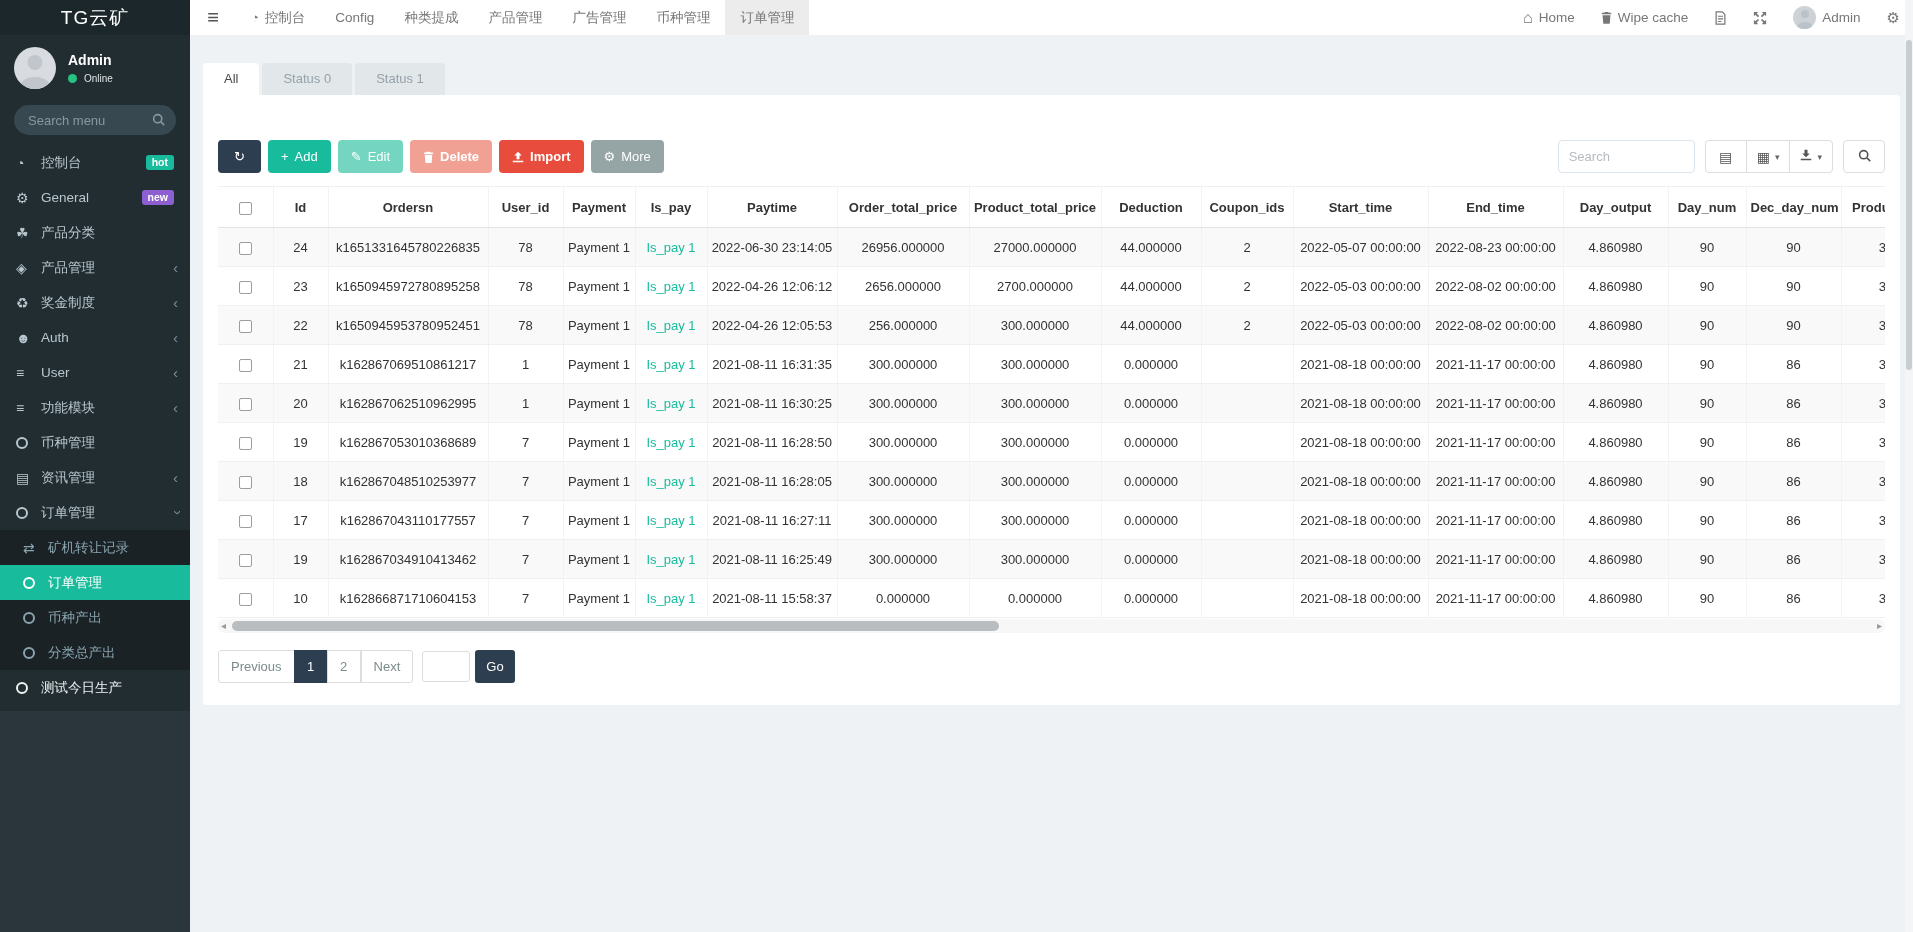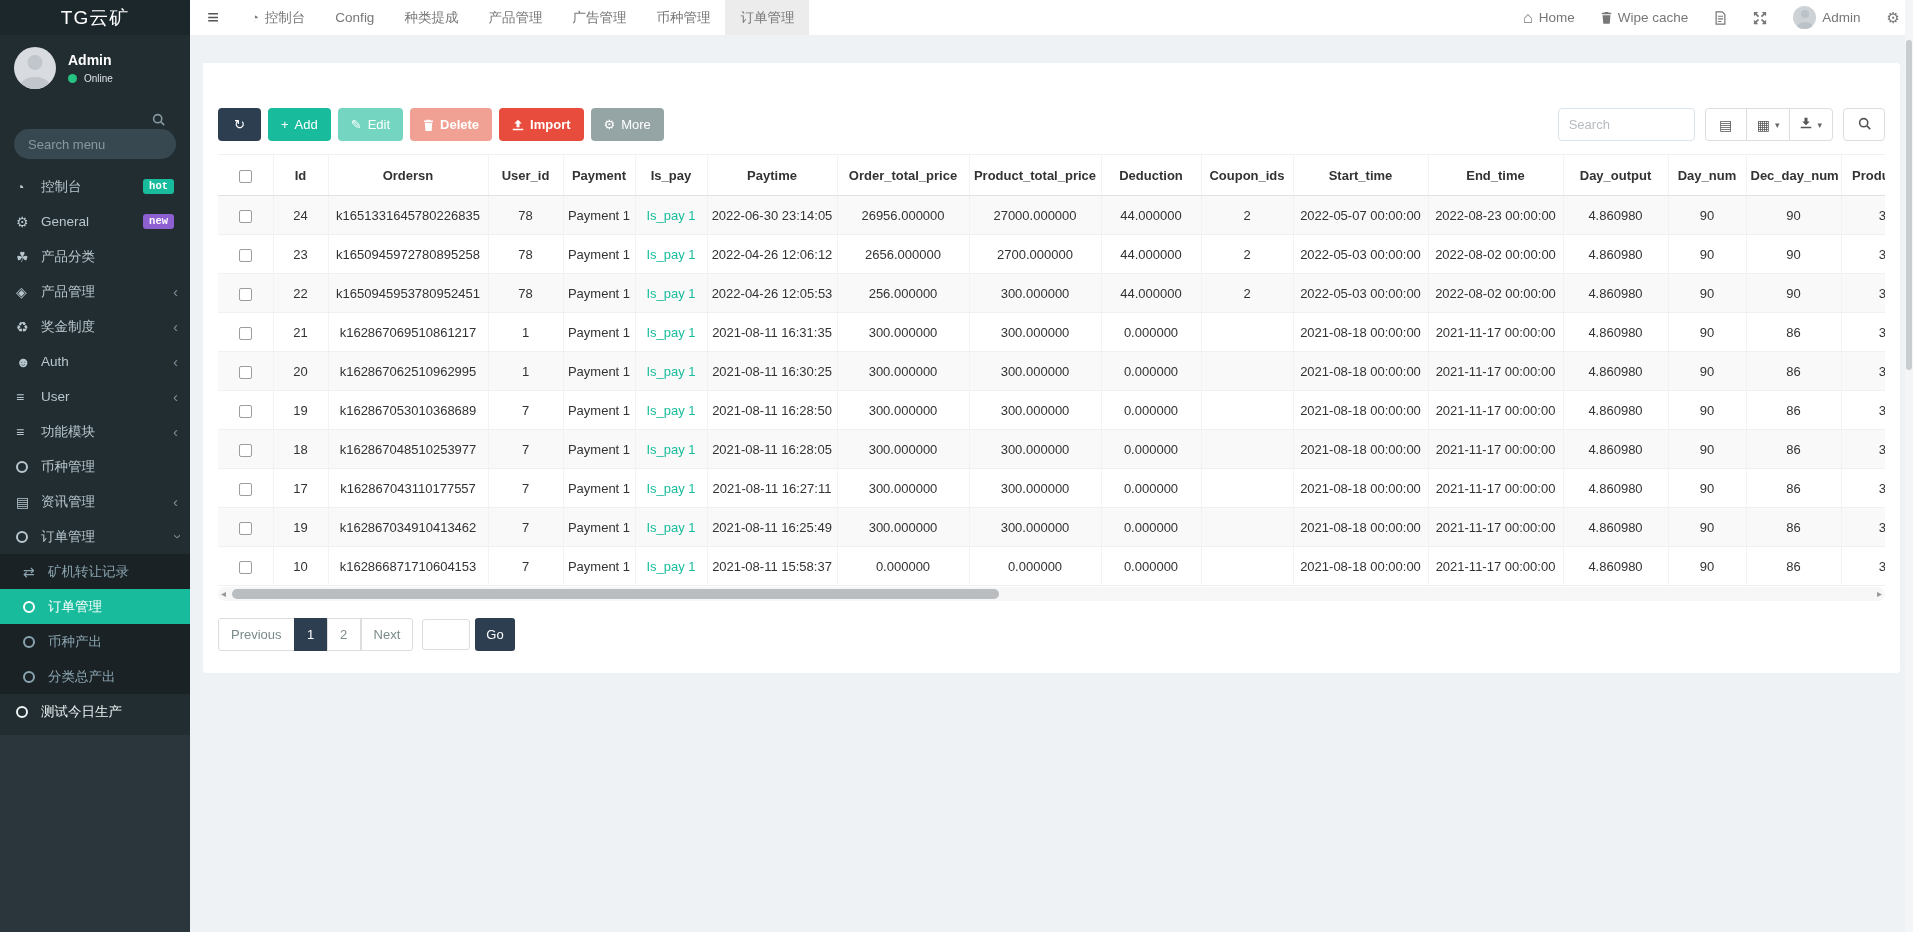--- a/index.html
+++ b/index.html
@@ -15,31 +15,31 @@
   .avatar { width:42px; height:42px; border-radius:50%; background:#d8dce0; position:relative; overflow:hidden; flex:0 0 42px; }
   .avatar .p-head { position:absolute; top:8px; left:50%; transform:translateX(-50%); width:15px; height:15px; border-radius:50%; background:#c0c6cb; }
   .avatar .p-body { position:absolute; bottom:-4px; left:50%; transform:translateX(-50%); width:28px; height:16px; border-radius:50% 50% 0 0; background:#c0c6cb; }
   .avatar.sm { width:23px; height:23px; flex:0 0 23px; background:#ccd2d6; }
   .avatar.sm .p-head { width:8px; height:8px; top:4px; background:#bcc3c8; }
   .avatar.sm .p-body { width:15px; height:9px; bottom:-2px; background:#bcc3c8; }
   .user-name { color:#fff; font-size:14px; font-weight:bold; margin-bottom:5px; }
   .user-status { font-size:10px; color:#dde3e6; display:flex; align-items:center; gap:7px; }
   .dot { width:9px; height:9px; border-radius:50%; background:#26c281; display:inline-block; }
   .side-search { margin:6px 14px 10px; position:relative; }
-  .side-search input { width:100%; height:30px; background:#374850; border:none; border-radius:15px; padding:0 30px 0 14px; color:#c3ccd1; font-size:13px; outline:none; font-family:inherit;margin-top:24px; }
+  .side-search input { width:100%; height:30px; background:#374850; border:none; border-radius:15px; padding:0 30px 0 14px; color:#c3ccd1; font-size:13px; outline:none; font-family:inherit; }
   .side-search input::placeholder { color:#8698a0; }
   .side-search .mag { position:absolute; right:11px; top:8px; color:#8698a0; }
   .menu { display:block; }
   .menu-item { height:35px; display:flex; align-items:center; padding:0 12px 0 16px; font-size:13.5px; color:#b8c7ce; cursor:pointer; }
   .menu-item .ico { width:25px; flex:0 0 25px; font-size:14px; display:inline-flex; align-items:center; }
   .menu-item .lbl { flex:1; white-space:nowrap; overflow:hidden; }
   .menu-item.sub { background:#1a2226; padding-left:23px; color:#8aa4af; }
   .menu-item.active { background:#18bc9c; color:#fff; }
   .menu-item.bright { color:#eef3f4; }
-  .badge { display:none; font-size:10.5px; font-weight:bold; color:#fff; padding:2px 6px; border-radius:3px; margin-right:4px; line-height:1;font-family:Liberation Mono, monospace; }
+  .badge { display:none; font-size:10.5px; font-weight:bold; color:#fff; padding:2px 6px; border-radius:3px; margin-right:4px; line-height:1; }
   .badge.green { display:inline-block; background:#18bc9c; }
   .badge.purple { display:inline-block; background:#8e5fd0; }
   .chev { display:none; color:#7e909a; font-size:15px; line-height:1; }
   .chev.chev-left { display:inline-block; }
   .chev.chev-left::before { content:"‹"; }
   .chev.chev-down { display:inline-block; transform:rotate(-90deg); }
   .chev.chev-down::before { content:"‹"; }
   .i-dashboard-icon::before { content:"◔"; }
   .i-gears-icon::before { content:"⚙"; }
   .i-leaf-icon::before { content:"☘"; }
@@ -346,20 +346,34 @@
             </span>
           <span>Admin</span>
         </div>
         <div class="nav-item">
           <span class="gear-glyph">⚙</span>
         </div>
       </div>
     </header>
 
     <div class="content">
+      <div class="tabs">
+
+          <div class="tab active">
+            <span>All</span>
+          </div>
+
+          <div class="tab">
+            <span>Status 0</span>
+          </div>
+
+          <div class="tab">
+            <span>Status 1</span>
+          </div>
+        </div>
 
       <div class="panel">
 
         <div class="toolbar">
           <div class="toolbar-left">
             <button class="btn navy">
                 <span class="bico">↻</span>
               </button>
             <button class="btn green">
                 <span class="bico">+</span>

